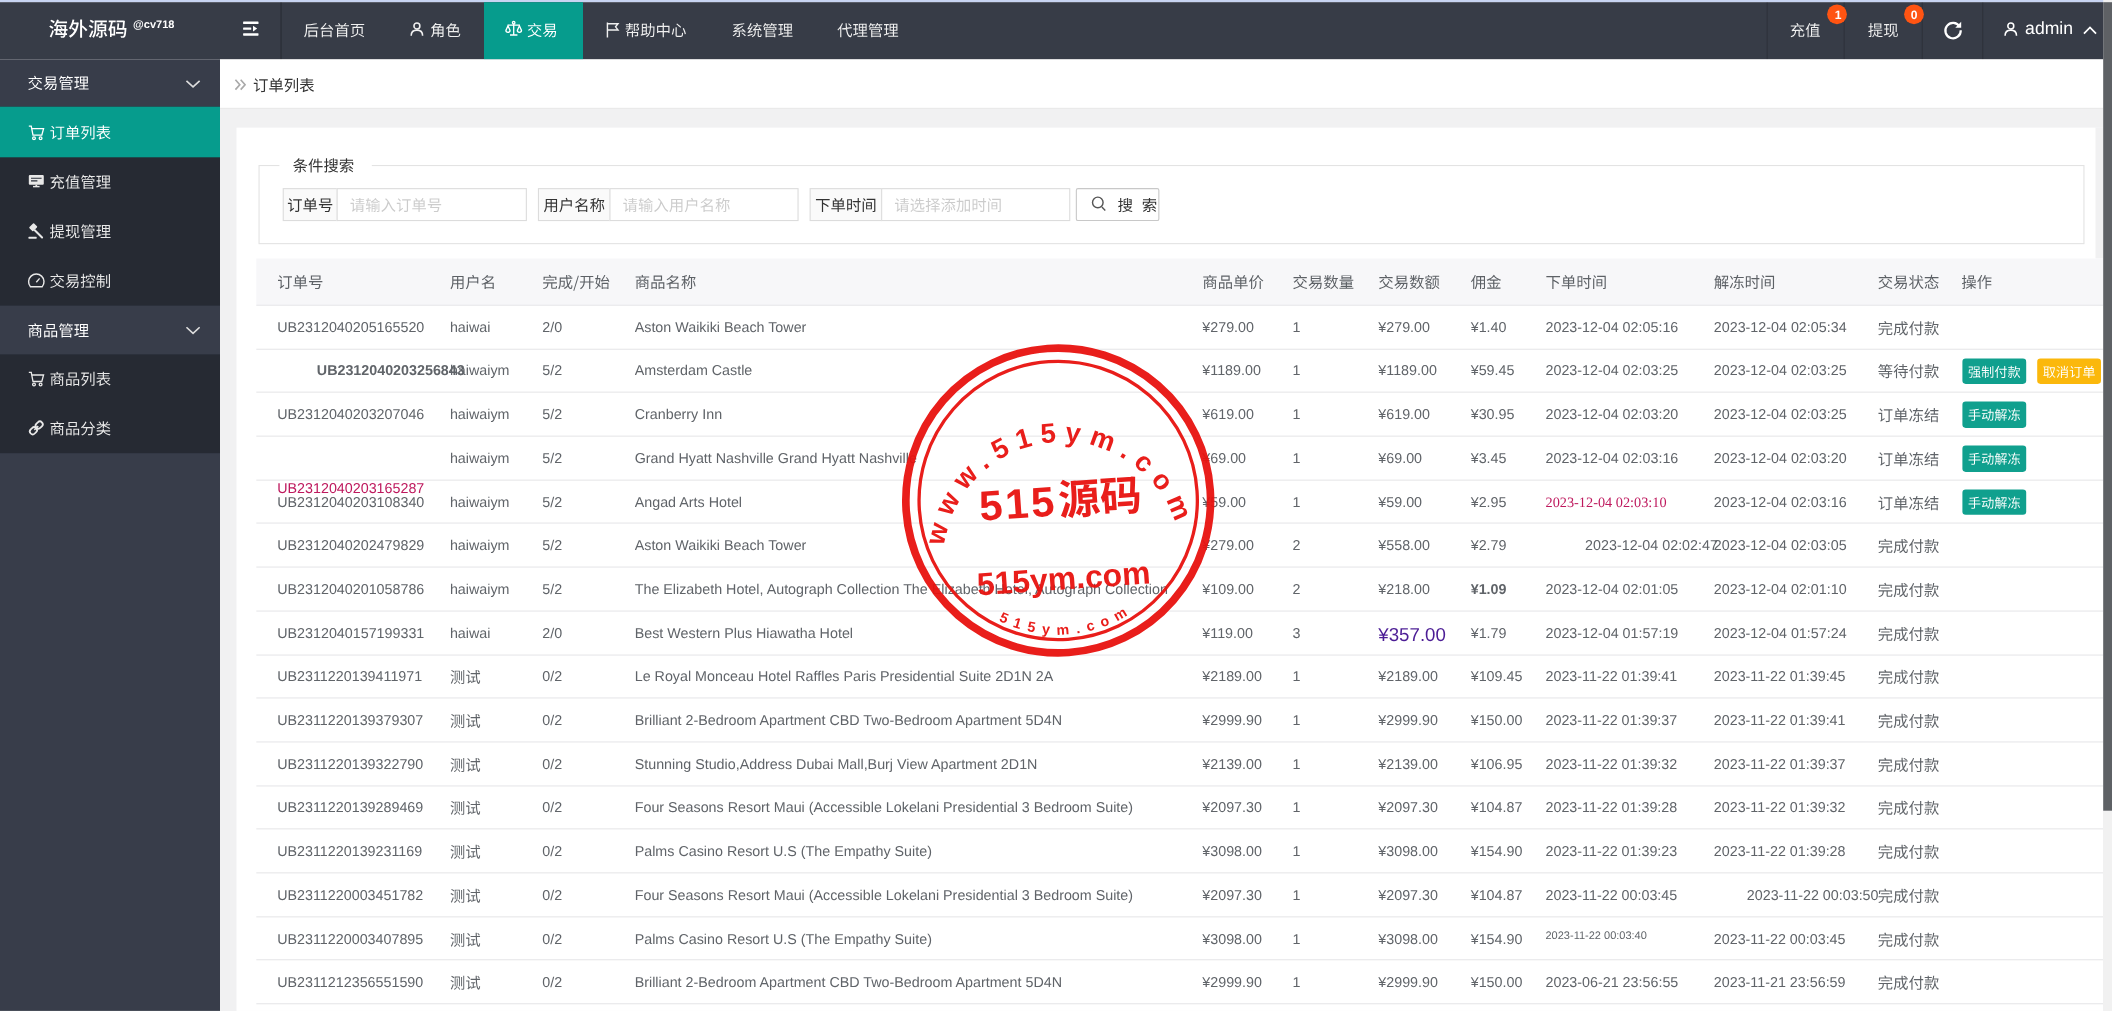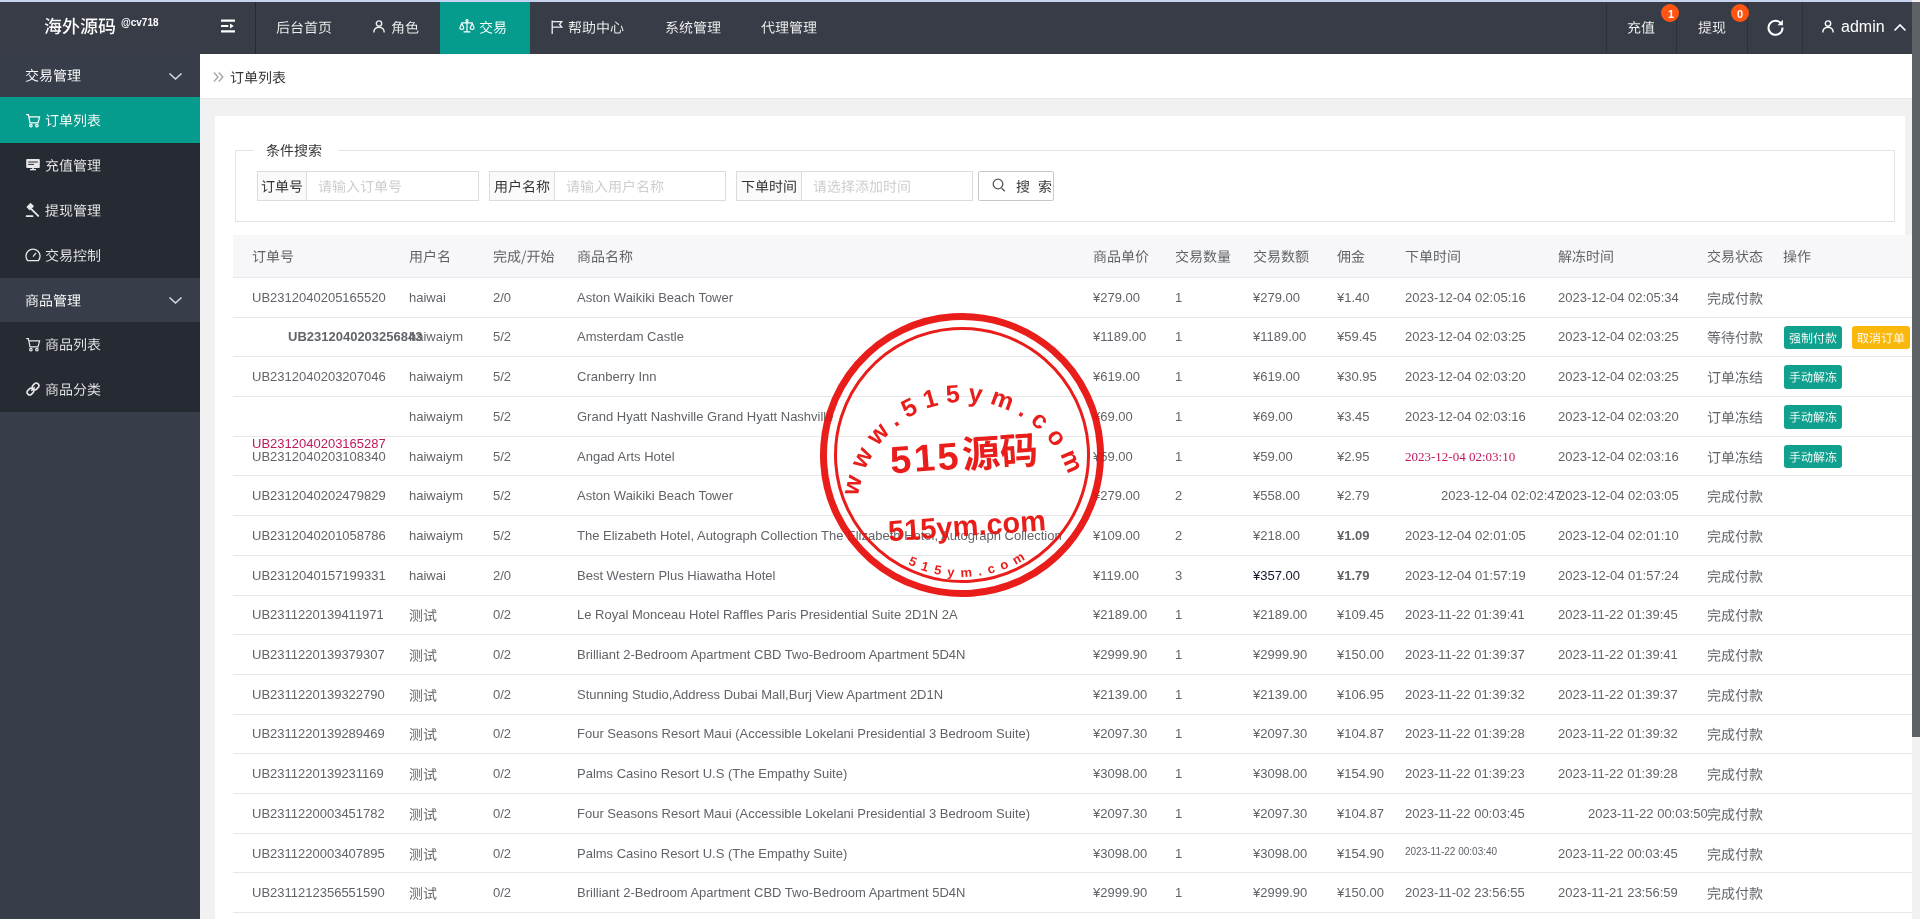--- a/index.html
+++ b/index.html
@@ -710,22 +710,22 @@
       <use href="#g6b3e" x="3000"></use>
     </g>
   </svg>
 <div style="left:233px;top:555.9px;width:1679px;height:39.7px;border-bottom:1px solid #e7e7e9;"></div>
 <div class="t" style="left:252px;top:568.67px;font-size:13px;color:#606469;font-weight:400;">UB2312040157199331</div>
 <div class="t" style="left:409px;top:568.67px;font-size:13px;color:#606469;font-weight:400;">haiwai</div>
 <div class="t" style="left:493px;top:568.67px;font-size:13px;color:#606469;font-weight:400;">2/0</div>
 <div class="t" style="left:577px;top:568.67px;width:500px;overflow:hidden;font-size:13px;color:#606469">Best Western Plus Hiawatha Hotel</div>
 <div class="t" style="left:1093px;top:568.67px;font-size:13px;color:#606469;font-weight:400;">¥119.00</div>
 <div class="t" style="left:1175px;top:568.67px;font-size:13px;color:#606469;font-weight:400;">3</div>
-<div class="t" style="left:1253px;top:568.67px;font-size:13px;color:#0f172a;font-weight:400;">¥357.00</div>
-<div class="t" style="left:1337px;top:568.67px;font-size:13px;color:#606469;font-weight:700;">¥1.79</div>
+<div class="t" style="left:1253px;top:568.67px;font-size:17px;color:#4c1d95;font-weight:400;">¥357.00</div>
+<div class="t" style="left:1337px;top:568.67px;font-size:13px;color:#606469;font-weight:400;">¥1.79</div>
 <div class="t" style="left:1405px;top:568.67px;font-size:13px;color:#606469;font-weight:400;">2023-12-04 01:57:19</div>
 <div class="t" style="left:1558px;top:568.67px;font-size:13px;color:#606469;font-weight:400;">2023-12-04 01:57:24</div>
 <svg class="z" style="left:1707px;top:566.65px;width:56.0px;height:18.2px">
     <g fill="#606469" transform="translate(0,14.7) scale(0.01400)">
       <use href="#g5b8c" x="0"></use>
       <use href="#g6210" x="1000"></use>
       <use href="#g4ed8" x="2000"></use>
       <use href="#g6b3e" x="3000"></use>
     </g>
   </svg>
@@ -904,21 +904,21 @@
       <use href="#g6d4b" x="0"></use>
       <use href="#g8bd5" x="1000"></use>
     </g>
   </svg>
 <div class="t" style="left:493px;top:886.26px;font-size:13px;color:#606469;font-weight:400;">0/2</div>
 <div class="t" style="left:577px;top:886.26px;width:500px;overflow:hidden;font-size:13px;color:#606469">Brilliant 2-Bedroom Apartment CBD Two-Bedroom Apartment 5D4N</div>
 <div class="t" style="left:1093px;top:886.26px;font-size:13px;color:#606469;font-weight:400;">¥2999.90</div>
 <div class="t" style="left:1175px;top:886.26px;font-size:13px;color:#606469;font-weight:400;">1</div>
 <div class="t" style="left:1253px;top:886.26px;font-size:13px;color:#606469;font-weight:400;">¥2999.90</div>
 <div class="t" style="left:1337px;top:886.26px;font-size:13px;color:#606469;font-weight:400;">¥150.00</div>
-<div class="t" style="left:1405px;top:886.26px;font-size:13px;color:#606469;font-weight:400;">2023-11-02 23:56:55</div>
+<div class="t" style="left:1405px;top:886.26px;font-size:13px;color:#606469;font-weight:400;">2023-06-21 23:56:55</div>
 <div class="t" style="left:1558px;top:886.26px;font-size:13px;color:#606469;font-weight:400;">2023-11-21 23:56:59</div>
 <svg class="z" style="left:1707px;top:884.25px;width:56.0px;height:18.2px">
     <g fill="#606469" transform="translate(0,14.7) scale(0.01400)">
       <use href="#g5b8c" x="0"></use>
       <use href="#g6210" x="1000"></use>
       <use href="#g4ed8" x="2000"></use>
       <use href="#g6b3e" x="3000"></use>
     </g>
   </svg>
 <svg class="ic" style="left:812px;top:305px;opacity:0.95" width="300" height="300" viewBox="-150 -150 300 300">

